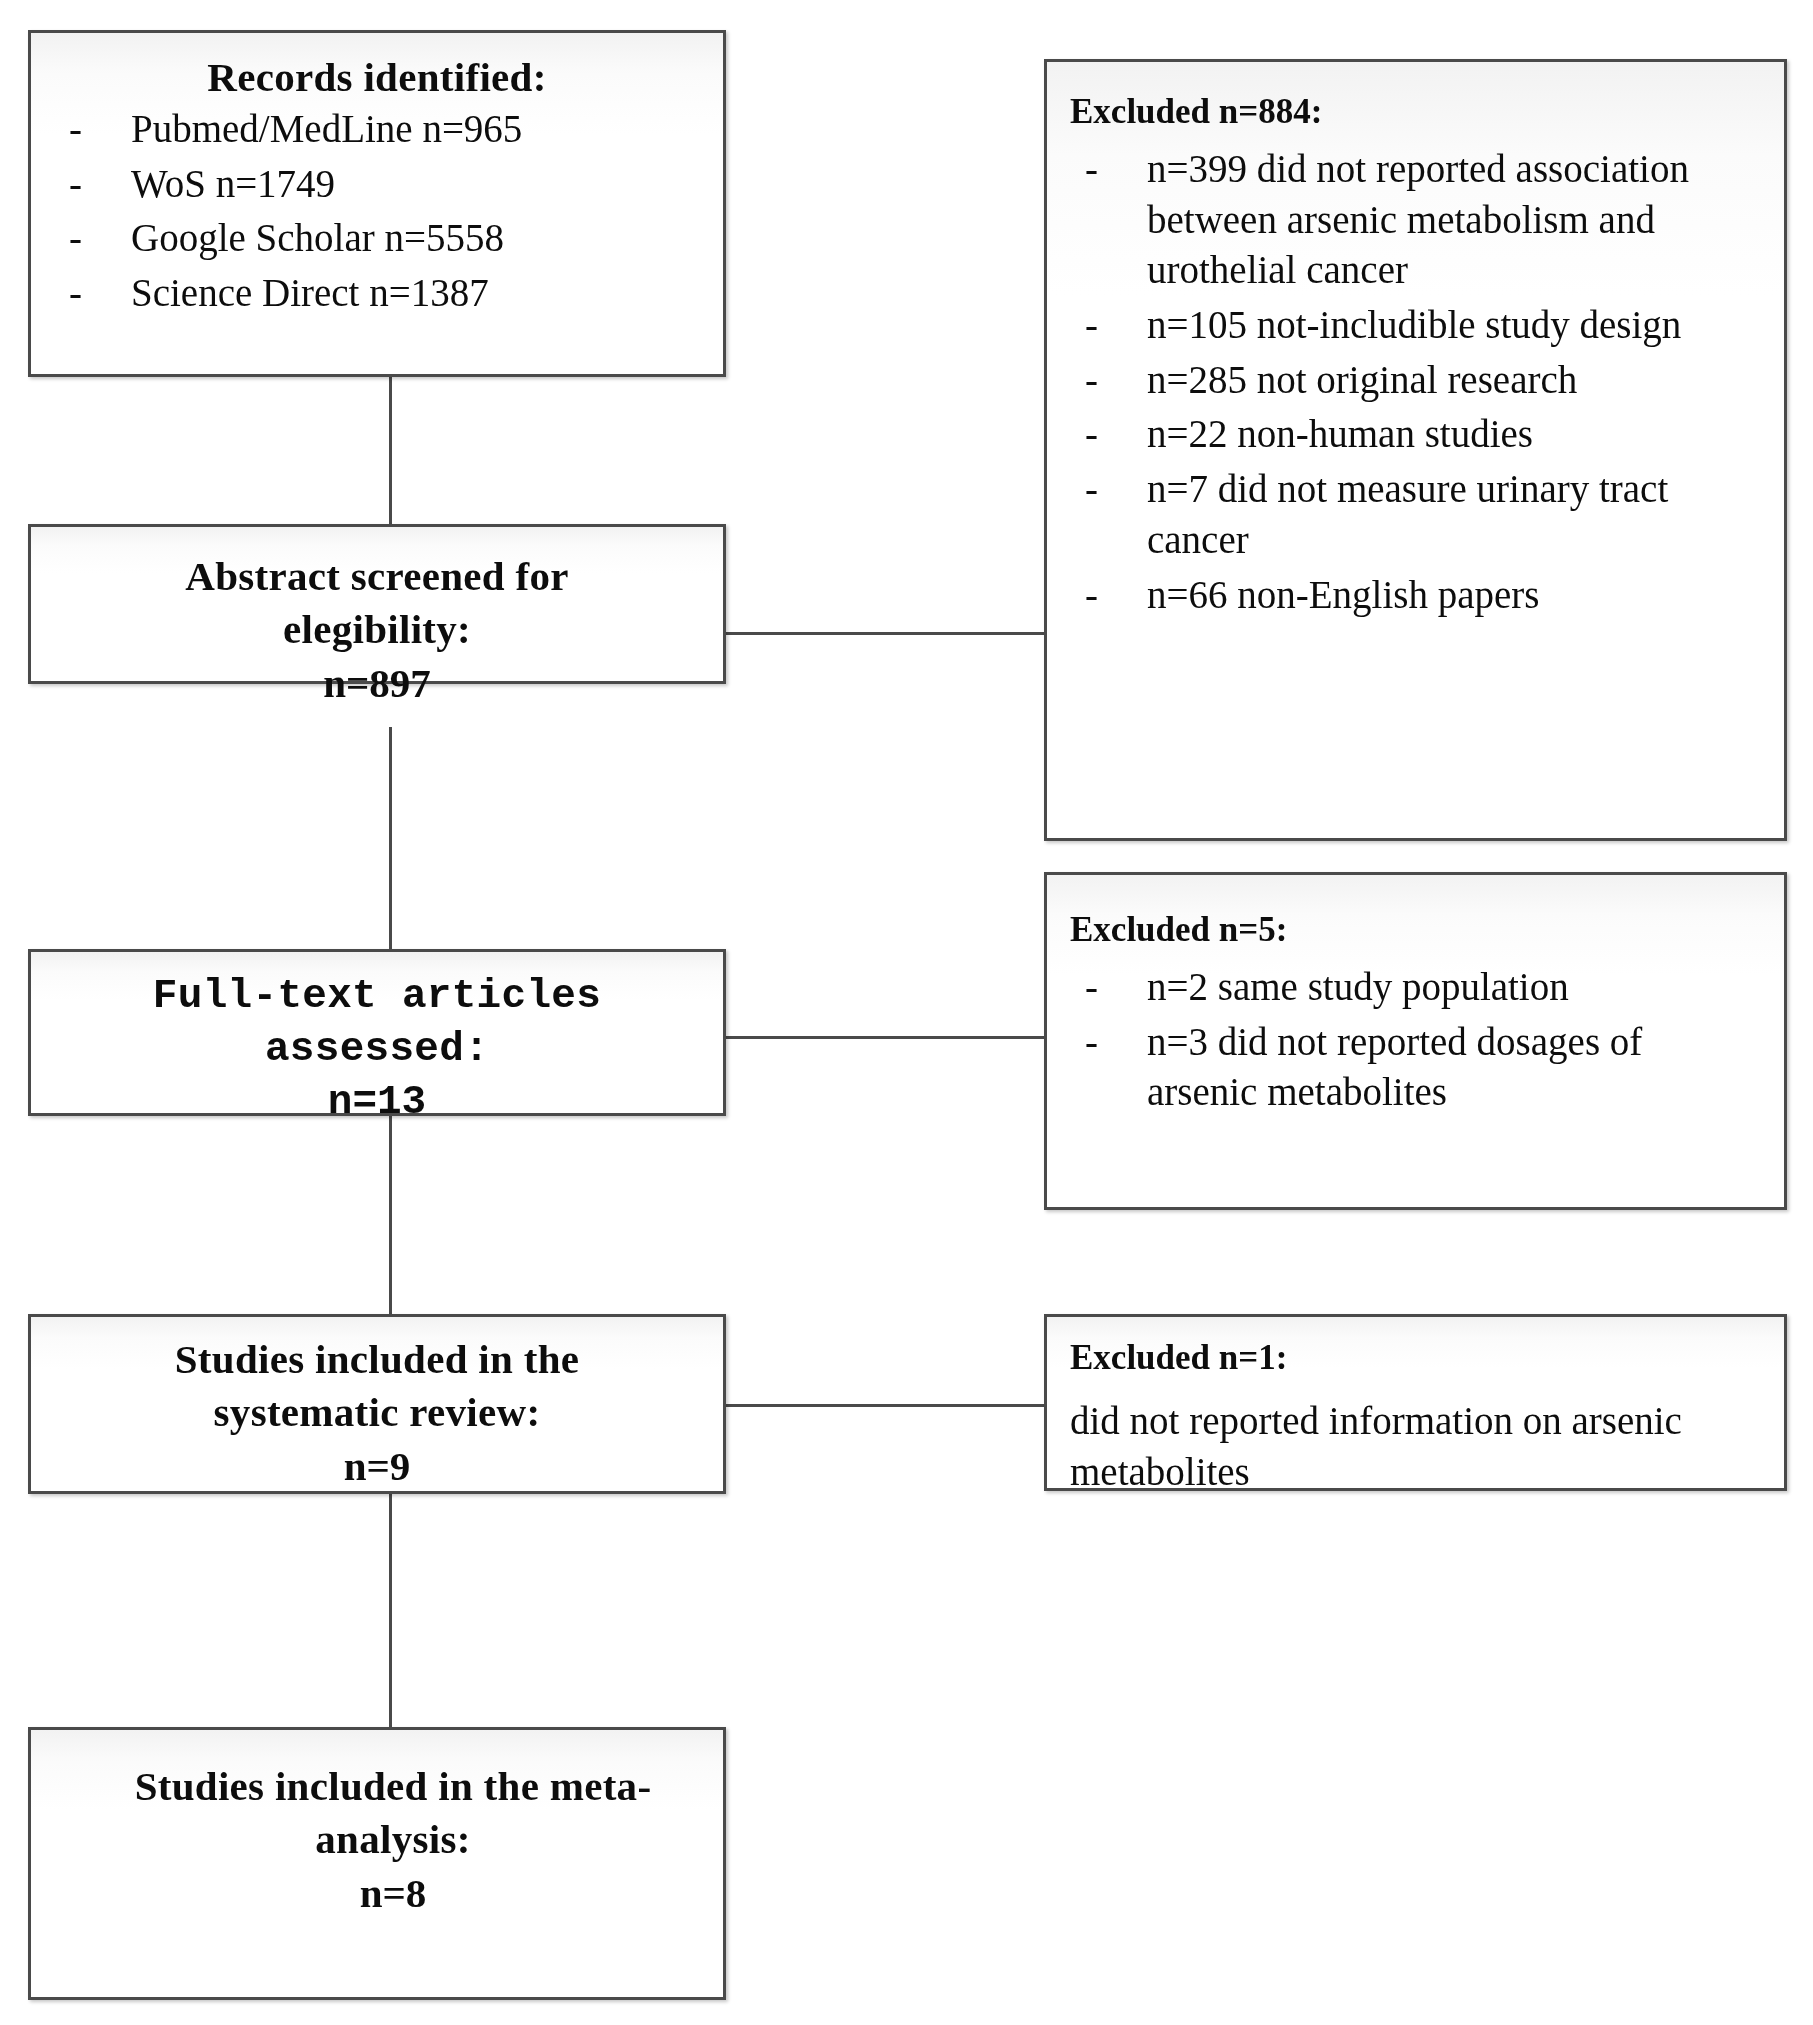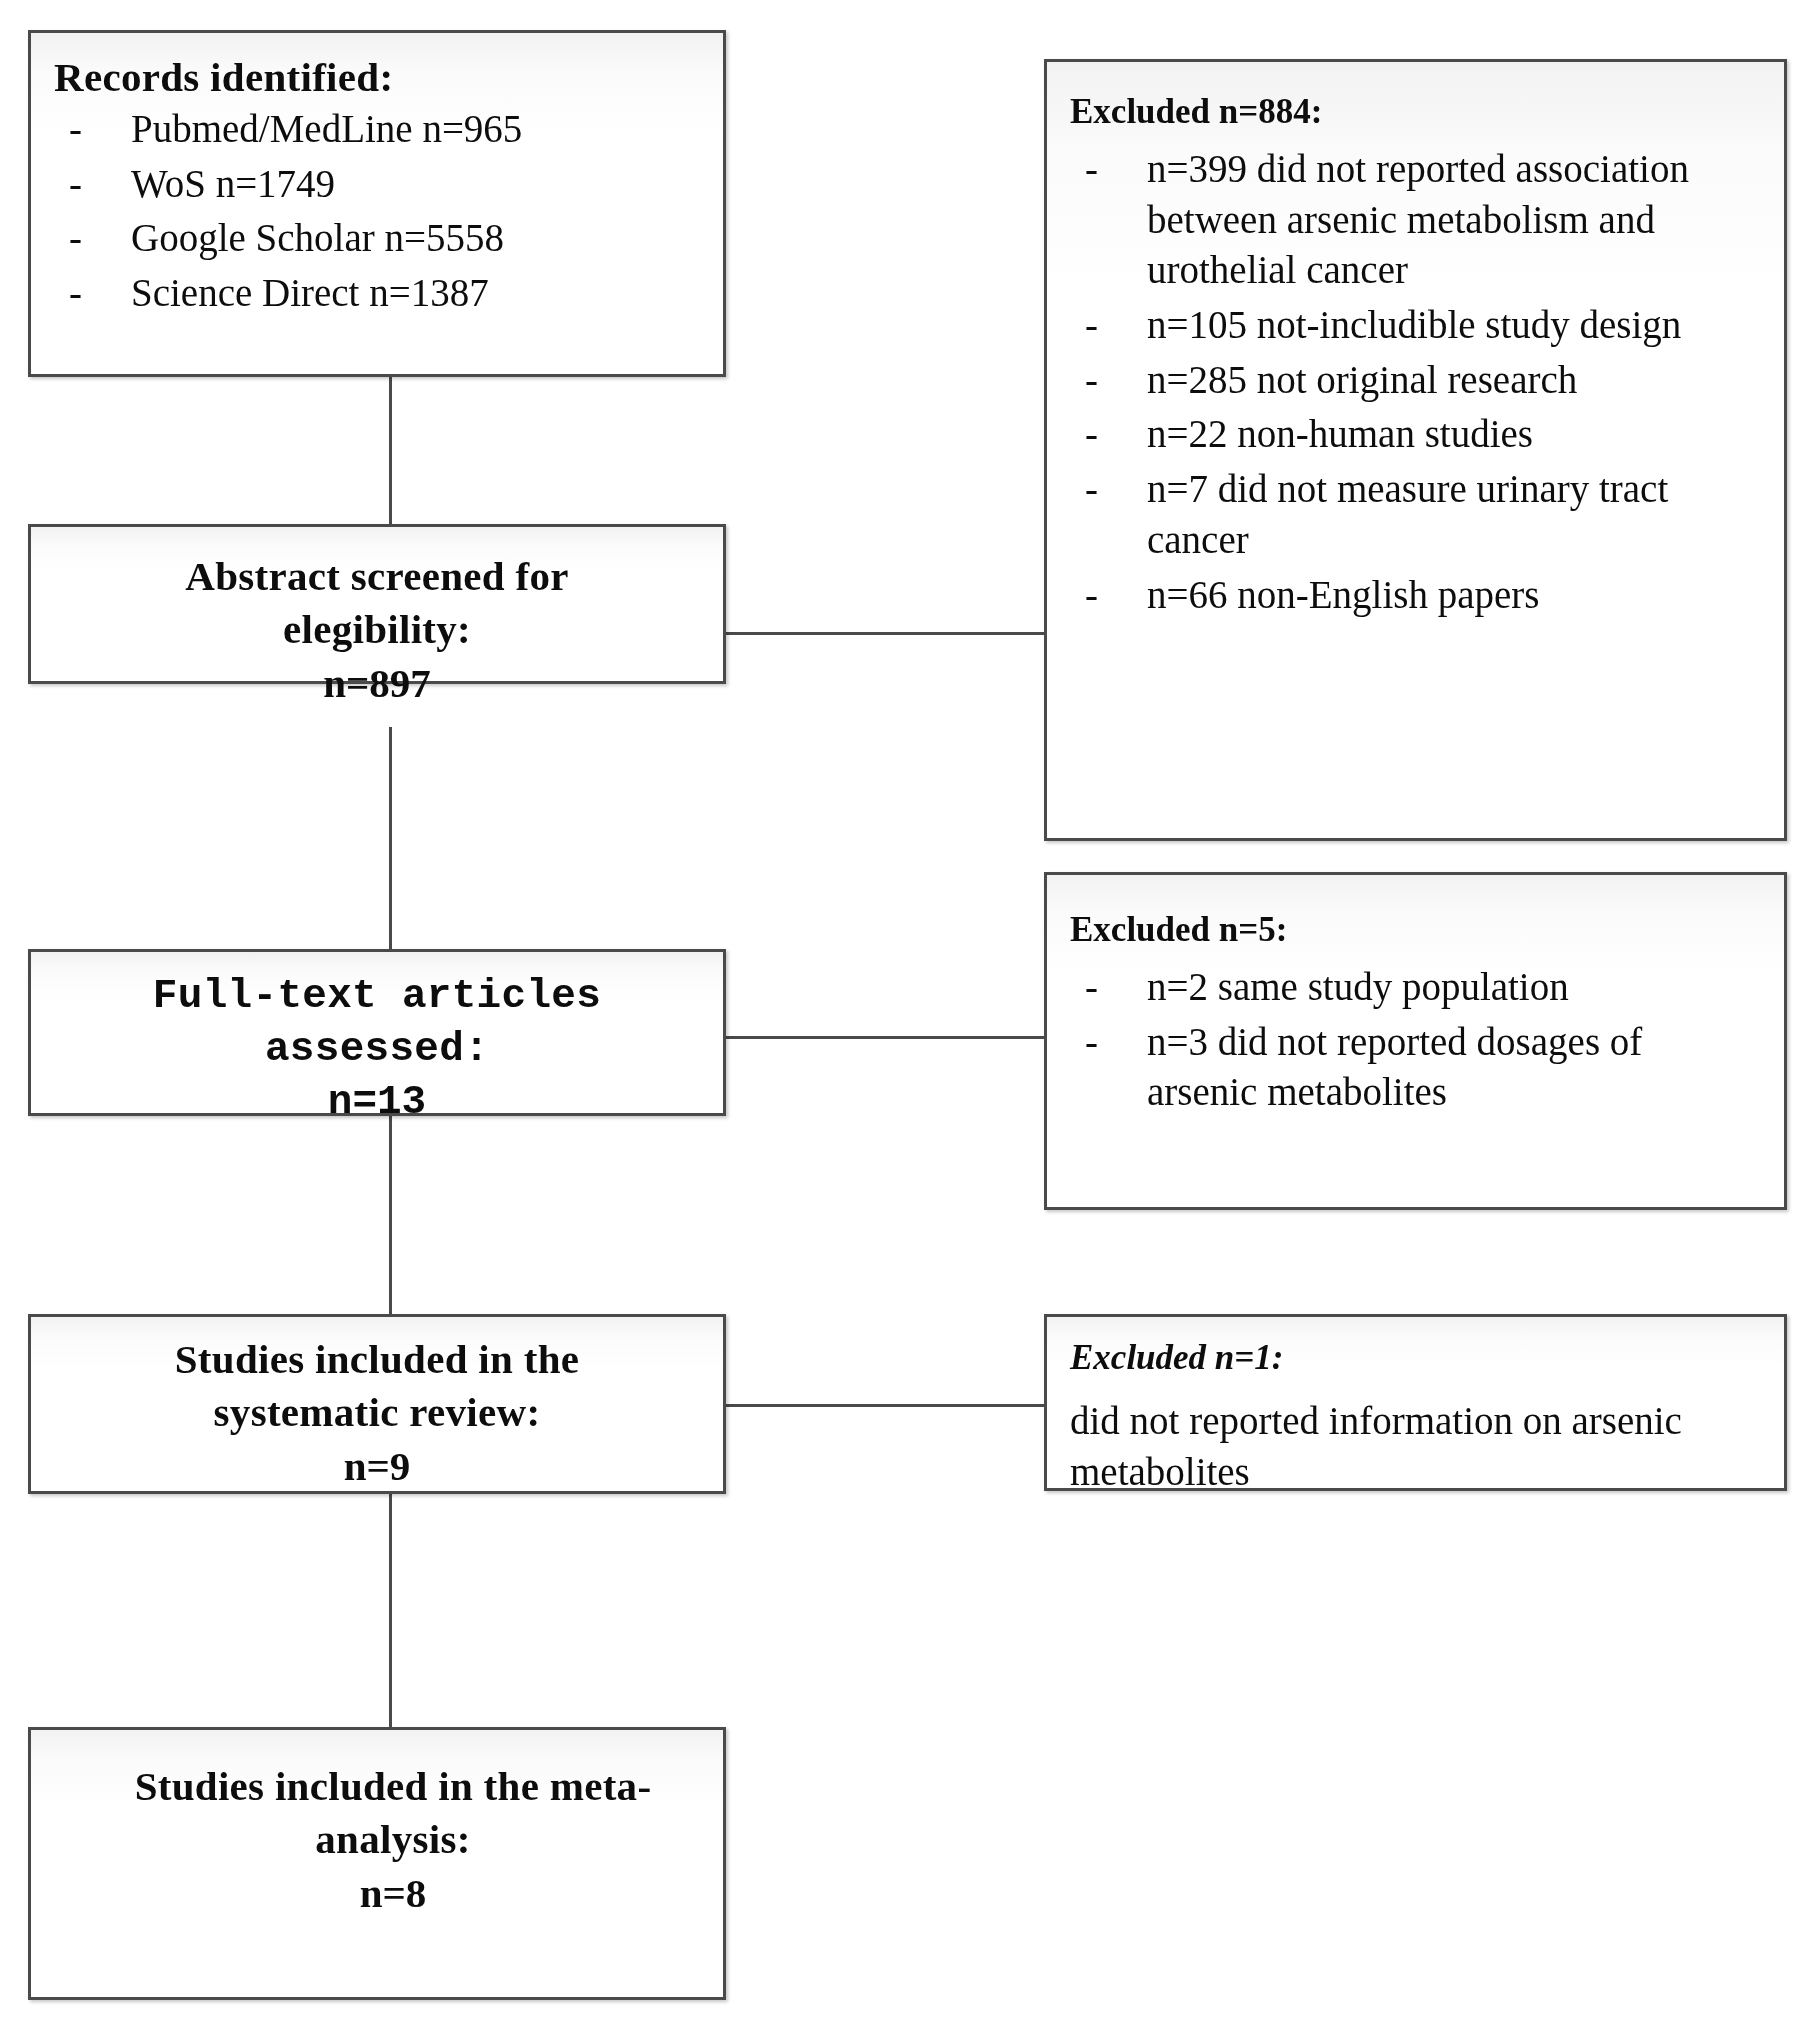--- a/index.html
+++ b/index.html
@@ -40,21 +40,21 @@
   <div class="conn vline" style="left:389px;top:1115px;height:201px;"></div>
   <div class="conn vline" style="left:389px;top:1493px;height:235px;"></div>
 
   <div class="conn hline" style="left:725px;top:632px;width:320px;"></div>
   <div class="conn hline" style="left:725px;top:1036px;width:320px;"></div>
   <div class="conn hline" style="left:725px;top:1404px;width:320px;"></div>
 
   <div class="box" style="left:28px;top:30px;width:698px;height:347px;">
     <div class="inner"></div>
     <div class="pad">
-      <div class="ttl" style="text-align:left;">Records identified:</div>
+      <div class="ttl" style="text-align:center;">Records identified:</div>
       <ul class="list">
         <li>
           <span class="dash">-</span>
           <span>Pubmed/MedLine n=965</span>
         </li>
         <li>
           <span class="dash">-</span>
           <span>WoS n=1749</span>
         </li>
         <li>
@@ -132,21 +132,21 @@
     <div class="inner"></div>
     <div class="pad center" style="font-family:Liberation Mono, monospace;">
       <div class="ttl">Full-text articles assessed:</div>
       <div class="num">n=13</div>
     </div>
   </div>
 
   <div class="box" style="left:1044px;top:1314px;width:743px;height:177px;">
     <div class="inner"></div>
     <div class="pad" style="padding-top:17.6px;">
-      <div class="hdr" style="margin-bottom:2.7px;font-style:italic;">Excluded  n=1:</div>
+      <div class="hdr" style="margin-bottom:2.7px;">Excluded  n=1:</div>
       <div class="plain">did not reported information on arsenic metabolites</div>
     </div>
   </div>
 
   <div class="box" style="left:28px;top:1314px;width:698px;height:180px;">
     <div class="inner"></div>
     <div class="pad center" style="padding-top:16px;">
       <div class="ttl">Studies included in the</div>
       <div class="ttl">systematic review:</div>
       <div class="num">n=9</div>

